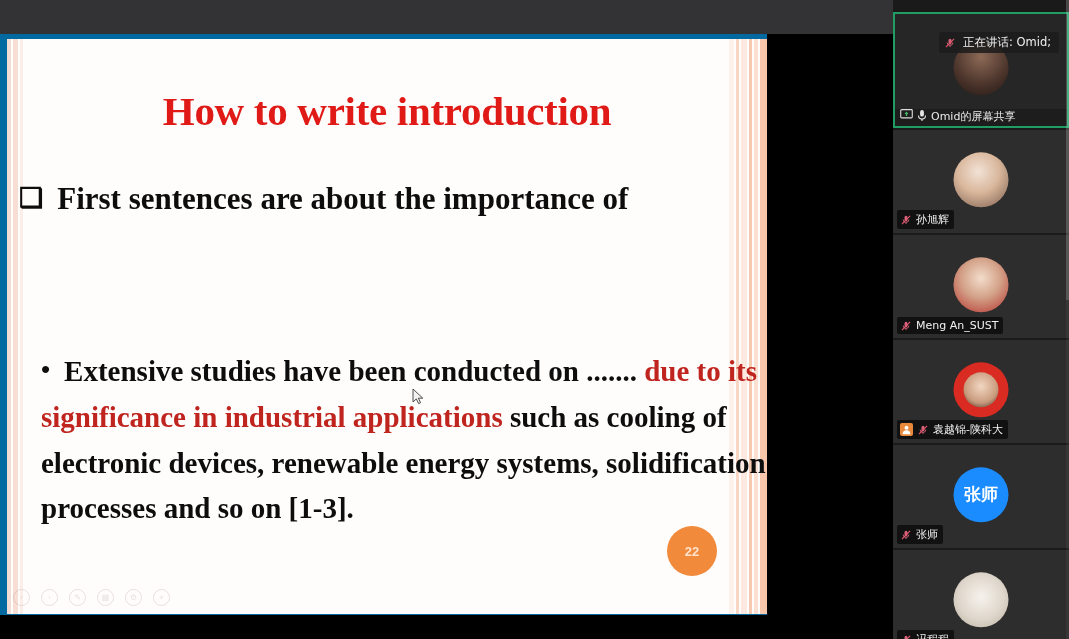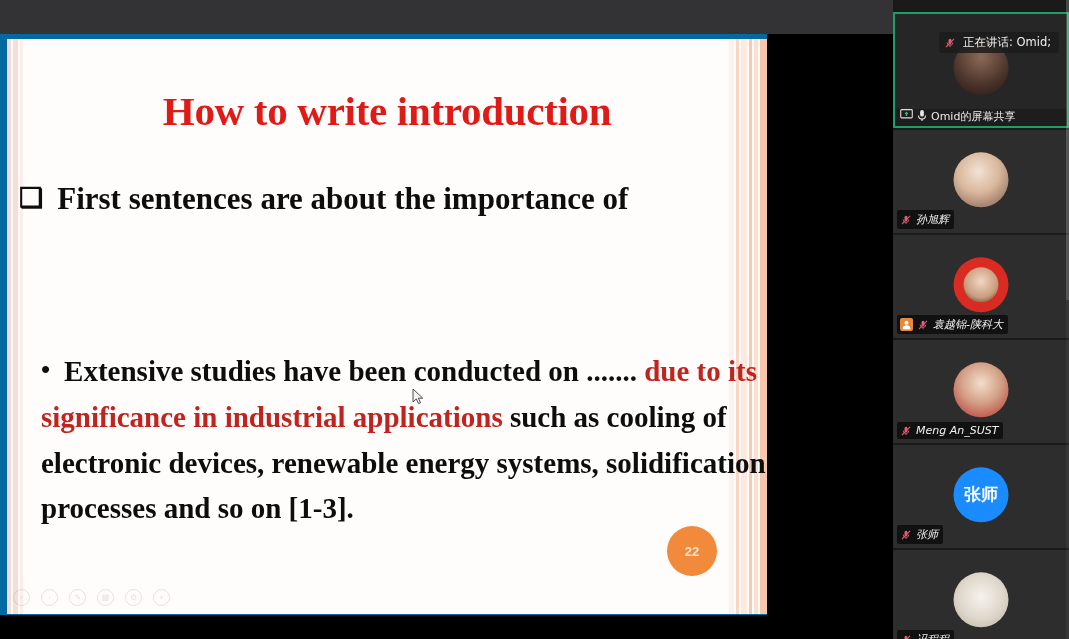--- a/index.html
+++ b/index.html
@@ -150,21 +150,20 @@
   .av-blue{background:#1a8cff;font-family:"DejaVu Sans", sans-serif;font-weight:bold;}
   .av-tiger{background:radial-gradient(circle at 50% 45%, #f6f2ec 0%, #ded6cb 55%, #b9ae9f 100%);}
 
   .tile-label{
     position:absolute;left:4px;bottom:4px;
     display:flex;align-items:center;gap:4px;
     background:rgba(0,0,0,0.62);
     border-radius:2px;
     padding:2px 5px 2px 3px;
     max-width:164px;
-    font-style:italic;
   }
   .tile-label .nm{
     font-size:11px;color:#f2f2f2;white-space:nowrap;
     font-family:"DejaVu Sans", sans-serif;
   }
   .host-chip{
     width:13px;height:13px;border-radius:2px;background:#e8883a;
     display:flex;align-items:center;justify-content:center;flex:0 0 13px;
   }
   .mic-muted{width:12px;height:12px;flex:0 0 12px;}
@@ -290,52 +289,52 @@
           <path d="M8,2.2 a2,2 0 0 1 2,2 v3.6 a2,2 0 0 1 -4,0 v-3.6 a2,2 0 0 1 2,-2 z" fill="#d4637b"></path>
           <path d="M4.2,7.4 a3.8,3.8 0 0 0 7.6,0" fill="none" stroke="#d4637b" stroke-width="1.2"></path>
           <line x1="8" y1="11.2" x2="8" y2="13.4" stroke="#d4637b" stroke-width="1.2"></line>
           <line x1="2.6" y1="13.4" x2="13.4" y2="2.6" stroke="#e8566f" stroke-width="1.5"></line>
         </svg>
         <span class="nm">孙旭辉</span>
       </div>
     </div>
 
     <div class="tile">
+      <div class="tile-avatar av-baby"></div>
+      <div class="tile-label">
+        <svg class="mic-muted" viewBox="0 0 16 16">
+          <path d="M8,2.2 a2,2 0 0 1 2,2 v3.6 a2,2 0 0 1 -4,0 v-3.6 a2,2 0 0 1 2,-2 z" fill="#d4637b"></path>
+          <path d="M4.2,7.4 a3.8,3.8 0 0 0 7.6,0" fill="none" stroke="#d4637b" stroke-width="1.2"></path>
+          <line x1="8" y1="11.2" x2="8" y2="13.4" stroke="#d4637b" stroke-width="1.2"></line>
+          <line x1="2.6" y1="13.4" x2="13.4" y2="2.6" stroke="#e8566f" stroke-width="1.5"></line>
+        </svg>
+        <span class="nm">Meng An_SUST</span>
+      </div>
+    </div>
+
+    <div class="tile">
       <div class="tile-avatar av-red-ring"></div>
       <div class="tile-label">
         <span class="host-chip">
           <svg viewBox="0 0 13 13" width="11" height="11">
             <circle cx="6.5" cy="4.4" r="2.3" fill="#fff"></circle>
             <path d="M1.9,12 a4.6,4.6 0 0 1 9.2,0 z" fill="#fff"></path>
           </svg>
         </span>
         <svg class="mic-muted" viewBox="0 0 16 16">
           <path d="M8,2.2 a2,2 0 0 1 2,2 v3.6 a2,2 0 0 1 -4,0 v-3.6 a2,2 0 0 1 2,-2 z" fill="#d4637b"></path>
           <path d="M4.2,7.4 a3.8,3.8 0 0 0 7.6,0" fill="none" stroke="#d4637b" stroke-width="1.2"></path>
           <line x1="8" y1="11.2" x2="8" y2="13.4" stroke="#d4637b" stroke-width="1.2"></line>
           <line x1="2.6" y1="13.4" x2="13.4" y2="2.6" stroke="#e8566f" stroke-width="1.5"></line>
         </svg>
         <span class="nm">袁越锦-陕科大</span>
       </div>
     </div>
 
     <div class="tile">
-      <div class="tile-avatar av-baby"></div>
-      <div class="tile-label">
-        <svg class="mic-muted" viewBox="0 0 16 16">
-          <path d="M8,2.2 a2,2 0 0 1 2,2 v3.6 a2,2 0 0 1 -4,0 v-3.6 a2,2 0 0 1 2,-2 z" fill="#d4637b"></path>
-          <path d="M4.2,7.4 a3.8,3.8 0 0 0 7.6,0" fill="none" stroke="#d4637b" stroke-width="1.2"></path>
-          <line x1="8" y1="11.2" x2="8" y2="13.4" stroke="#d4637b" stroke-width="1.2"></line>
-          <line x1="2.6" y1="13.4" x2="13.4" y2="2.6" stroke="#e8566f" stroke-width="1.5"></line>
-        </svg>
-        <span class="nm">Meng An_SUST</span>
-      </div>
-    </div>
-
-    <div class="tile">
       <div class="tile-avatar av-blue">张师</div>
       <div class="tile-label">
         <svg class="mic-muted" viewBox="0 0 16 16">
           <path d="M8,2.2 a2,2 0 0 1 2,2 v3.6 a2,2 0 0 1 -4,0 v-3.6 a2,2 0 0 1 2,-2 z" fill="#d4637b"></path>
           <path d="M4.2,7.4 a3.8,3.8 0 0 0 7.6,0" fill="none" stroke="#d4637b" stroke-width="1.2"></path>
           <line x1="8" y1="11.2" x2="8" y2="13.4" stroke="#d4637b" stroke-width="1.2"></line>
           <line x1="2.6" y1="13.4" x2="13.4" y2="2.6" stroke="#e8566f" stroke-width="1.5"></line>
         </svg>
         <span class="nm">张师</span>
       </div>

